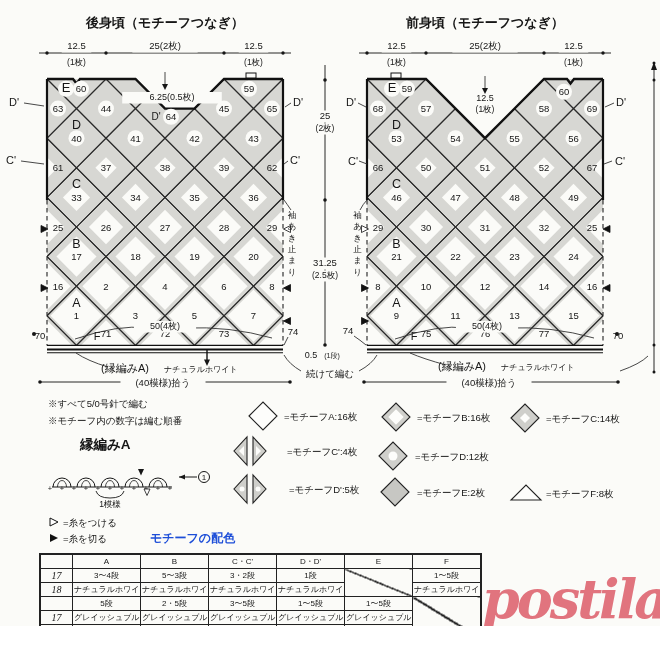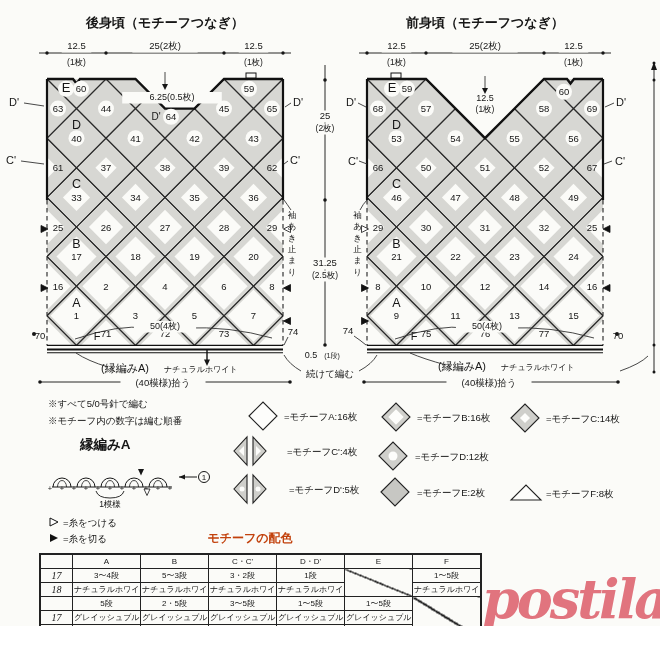--- a/index.html
+++ b/index.html
@@ -1,20 +1,20 @@
 <!DOCTYPE html>
 <html><head>
 <meta charset="utf-8">
 <style>
   html,body{margin:0;padding:0;}
   #stage{position:relative;width:660px;height:626px;background:#fbfbf8;
          font-family:"Liberation Sans",sans-serif;overflow:hidden;}
   #figure{position:absolute;left:0;top:0;width:660px;height:548px;}
-  #table-title{position:absolute;left:150px;top:530px;width:200px;text-align:center;
-         font-size:12px;font-weight:bold;color:#c2410c;}
+  #table-title{position:absolute;left:150px;top:530px;width:200px;
+         font-size:12px;font-weight:bold;color:#1d4ed8;}
   #color-table{position:absolute;left:39px;top:553px;}
   #color-table table{border-collapse:collapse;border:2px solid #222;background:#fbfbf8;}
   #color-table th,#color-table td{border:1px solid #222;font-size:8px;font-weight:normal;
          text-align:center;padding:1px 1px;white-space:nowrap;color:#161616;
          width:65px;max-width:65px;overflow:hidden;height:11px;}
   #color-table .lab{width:29px;max-width:29px;}
   #color-table .num{font-family:"Liberation Serif",serif;font-style:italic;font-size:10px;}
   #color-table tr.dot>td{border-bottom:1px dotted #777;}
   #color-table td.diag{background:linear-gradient(to right top,transparent 48.5%,#222 48.5%,#222 51.5%,transparent 51.5%);}
   #watermark{position:absolute;left:482px;top:567px;font-family:"DejaVu Serif",serif;

